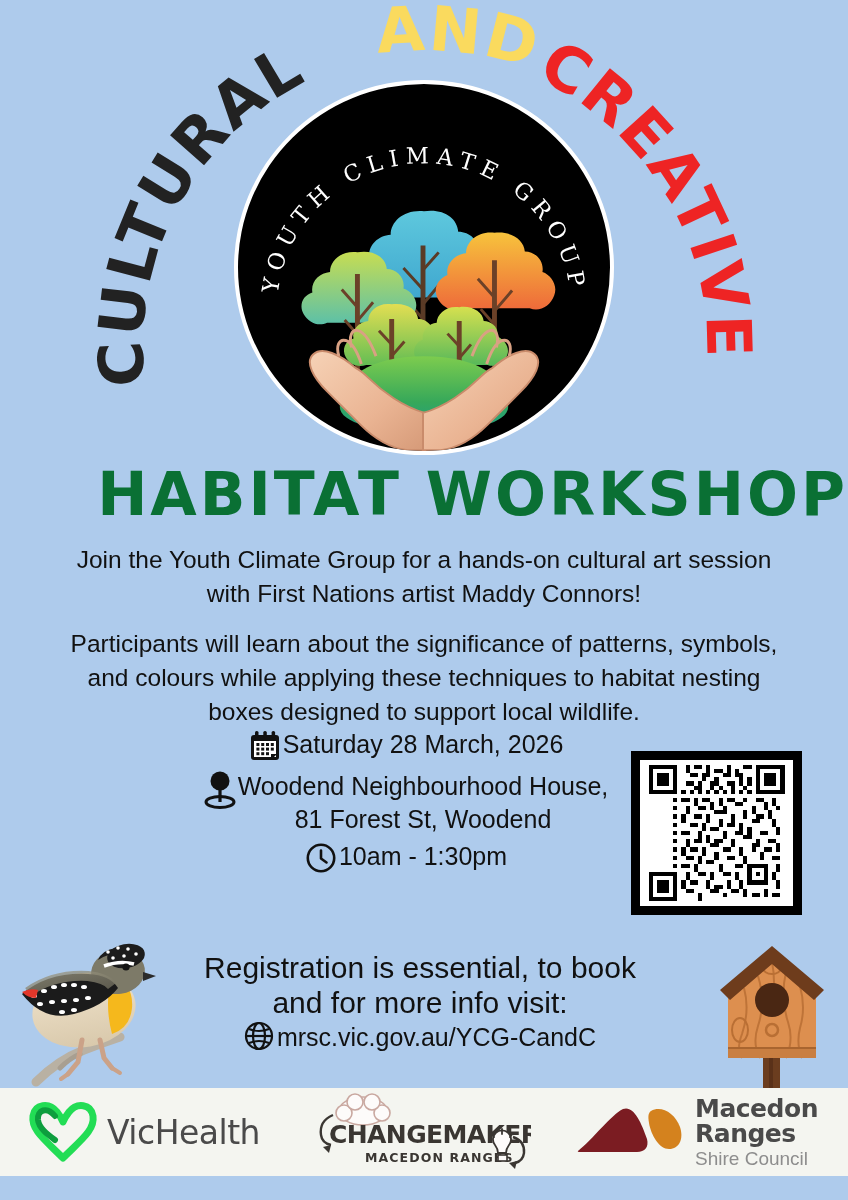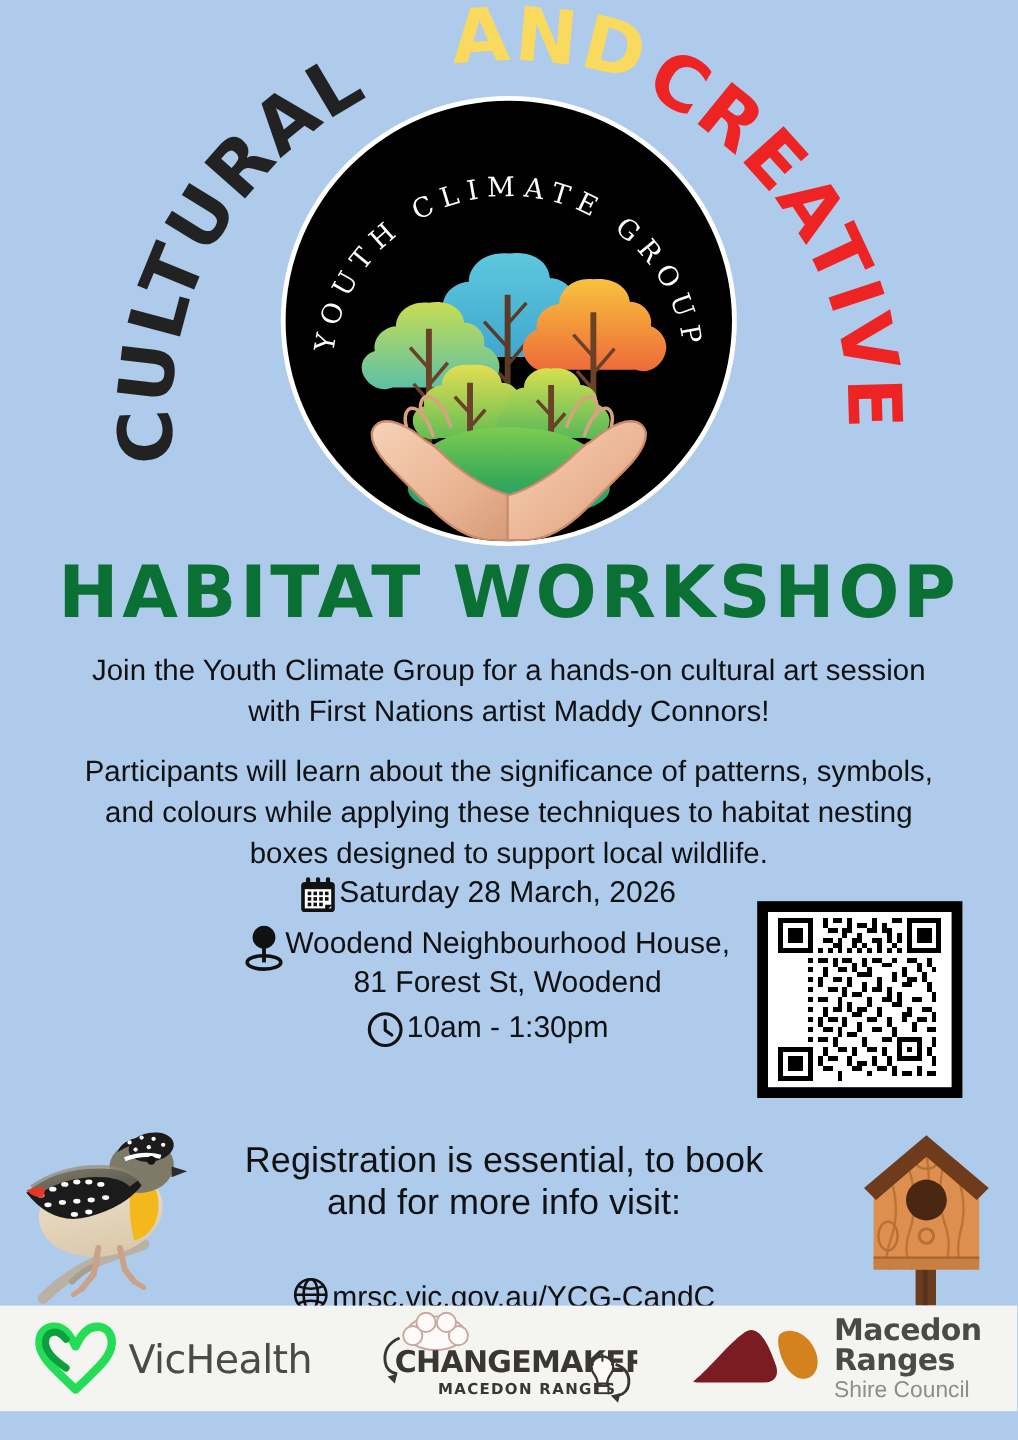--- a/index.html
+++ b/index.html
@@ -66,21 +66,21 @@
     position: absolute;
     inset: 0;
   }
 
   
   .main-title {
     position: absolute;
     left: 0;
     top: 464px;
     width: 848px;
-    text-align: center;
+    text-align: right;
     font-family: "DejaVu Sans", sans-serif;
     font-weight: bold;
     font-size: 60px;
     letter-spacing: 3px;
     color: #0a7034;
     line-height: 1;
   }
 
   
   .body-block {
@@ -167,21 +167,20 @@
   }
   .register-line {
     font-size: 30px;
     line-height: 35px;
   }
   .url-row {
     display: flex;
     align-items: center;
     justify-content: center;
     gap: 3px;
-    margin-top: 44px;
   }
   .url-text {
     font-size: 25px;
     line-height: 35px;
     color: #111111;
   }
 
   
   .bird-art {
     position: absolute;

